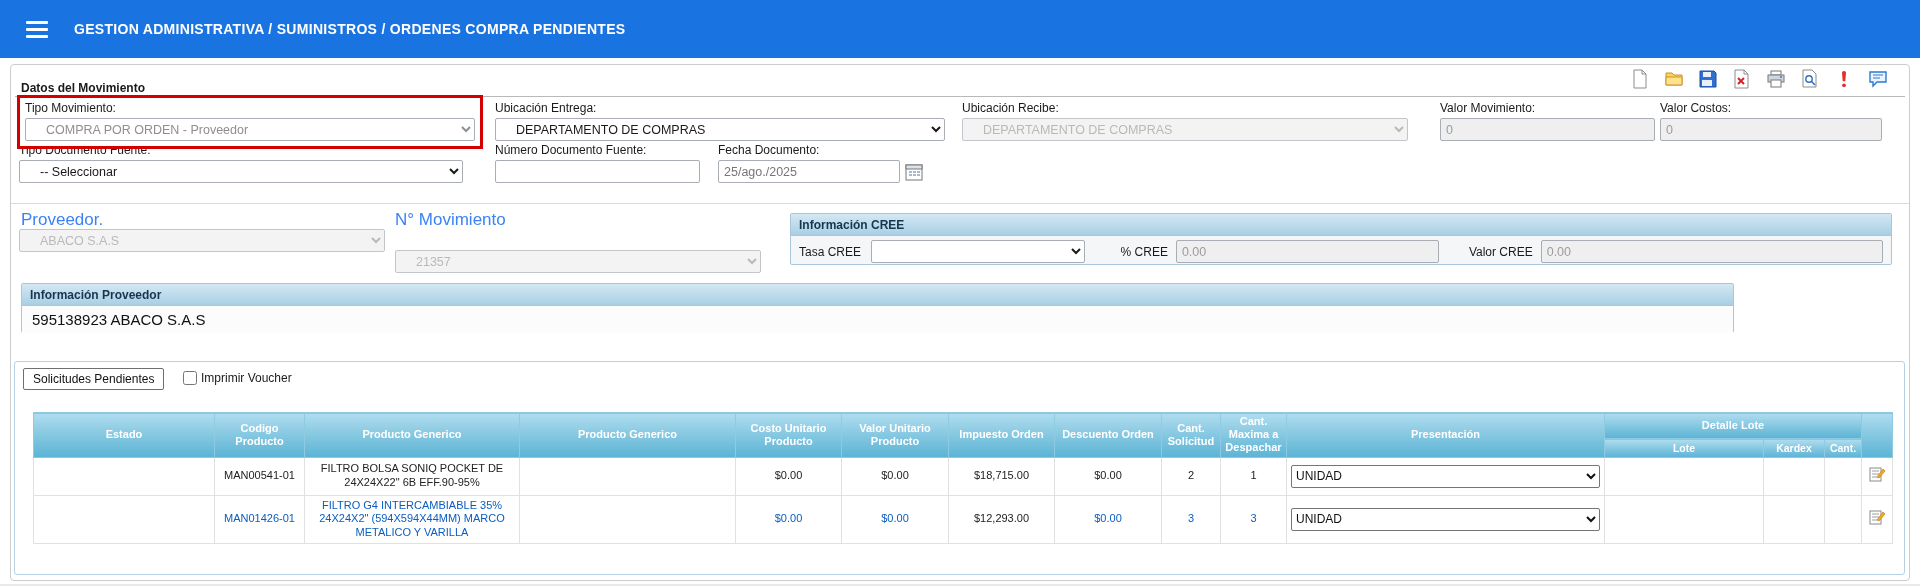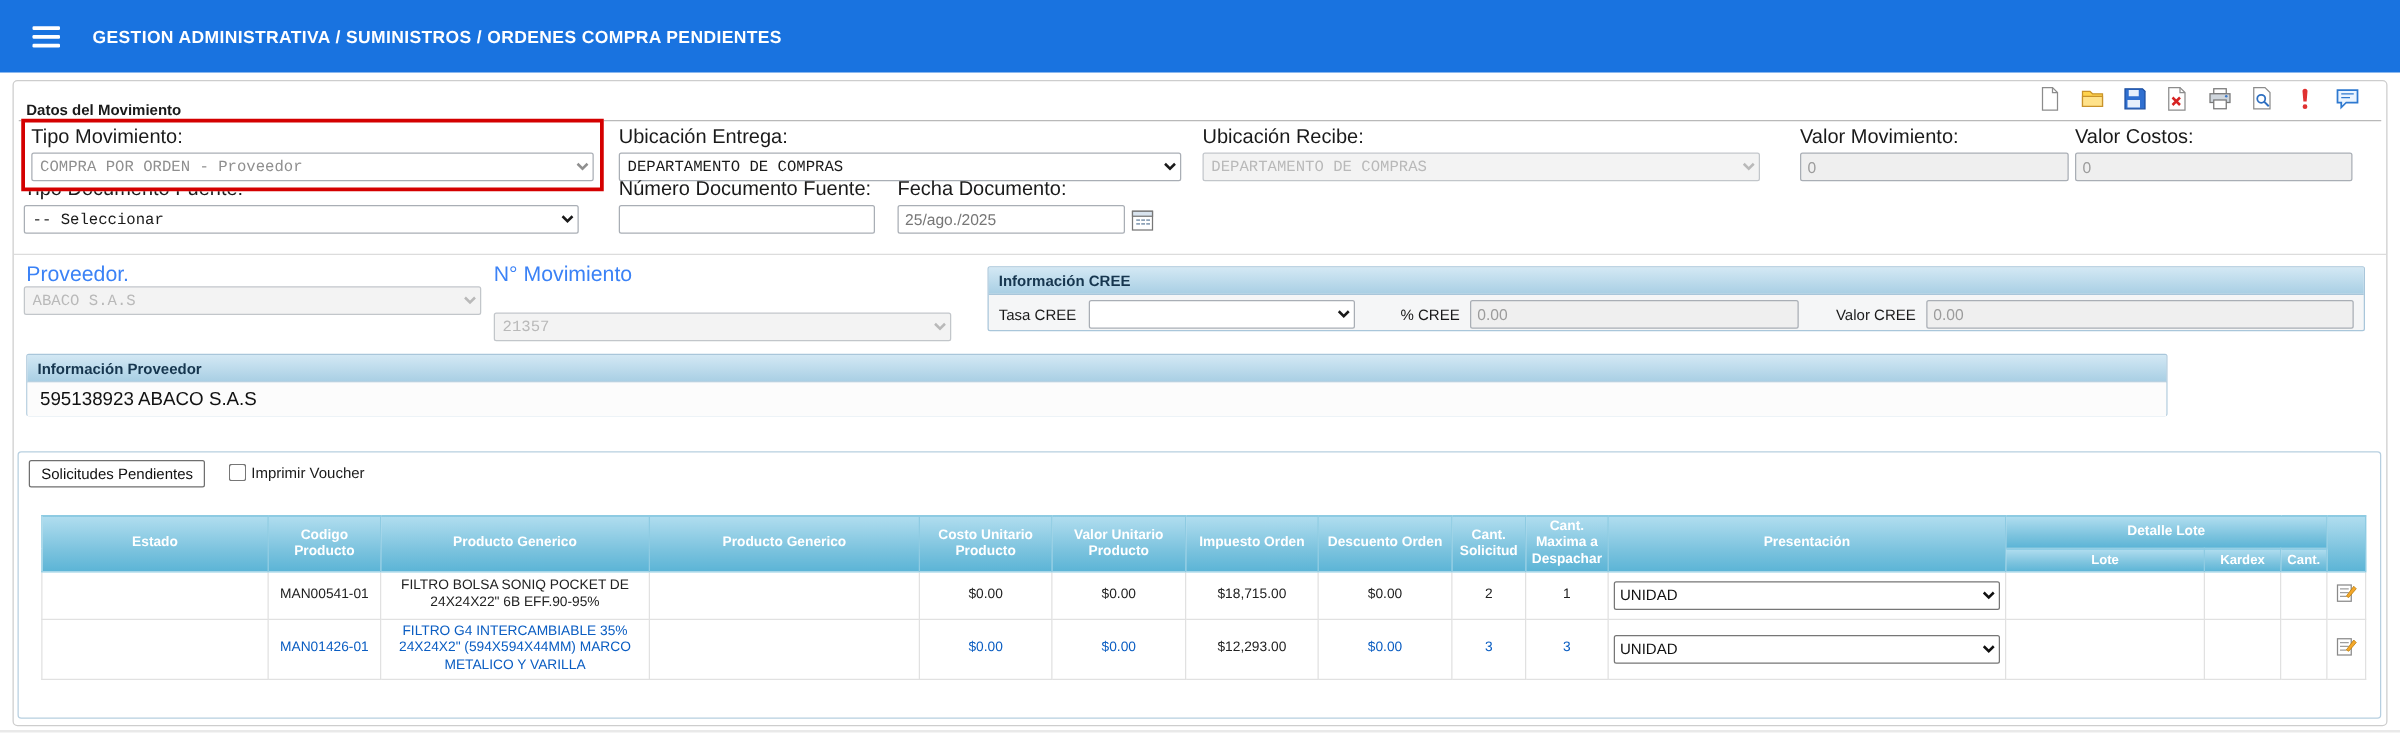--- a/index.html
+++ b/index.html
@@ -22,23 +22,23 @@
   
   .icon-toolbar { position:absolute; top:3px; right:20px; display:flex; gap:12px; z-index:5; }
   .tb { width:22px; height:22px; display:flex; align-items:center; justify-content:center; cursor:pointer; }
 
   
   .section-title { position:absolute; left:10px; top:16px; font-size:12px; font-weight:bold; color:#1a1a1a; }
   .fieldset-line { position:absolute; left:4px; right:4px; top:31px; border-top:1px solid #b9b9b9; }
   .sep-line { position:absolute; left:0; right:0; top:138px; border-top:1px solid #dcdcdc; }
 
   .field { position:absolute; }
-  .field label { display:block; font-size:16px; color:#1a1a1a; margin-bottom:3px; white-space:nowrap; }
+  .field label { display:block; font-size:12px; color:#1a1a1a; margin-bottom:3px; white-space:nowrap; }
   .ctrl { width:100%; height:23px; border:1px solid #a9aeb5; font-family:"Liberation Sans",sans-serif; font-size:12.5px; padding:0 5px; background:#fff; color:#1a1a1a; border-radius:2px; }
-  select.ctrl { padding:0 2px;font-family:Liberation Mono, monospace; }
+  select.ctrl { padding:0 16px; }
   .dim { color:#8f8f8f; }
   .disabled-ctrl { background:#efefef !important; color:#9c9c9c !important; }
   .highlight-red { border:3px solid #d40000; padding:3px 5px 5px; background:#fff; z-index:4; }
   .datefield { display:flex; gap:3px; align-items:center; }
   textarea.ctrl { height:44px; resize:both; padding:3px 5px; }
 
   
   .big-label { position:absolute; font-size:17px; color:#3b82f6; }
 
   

